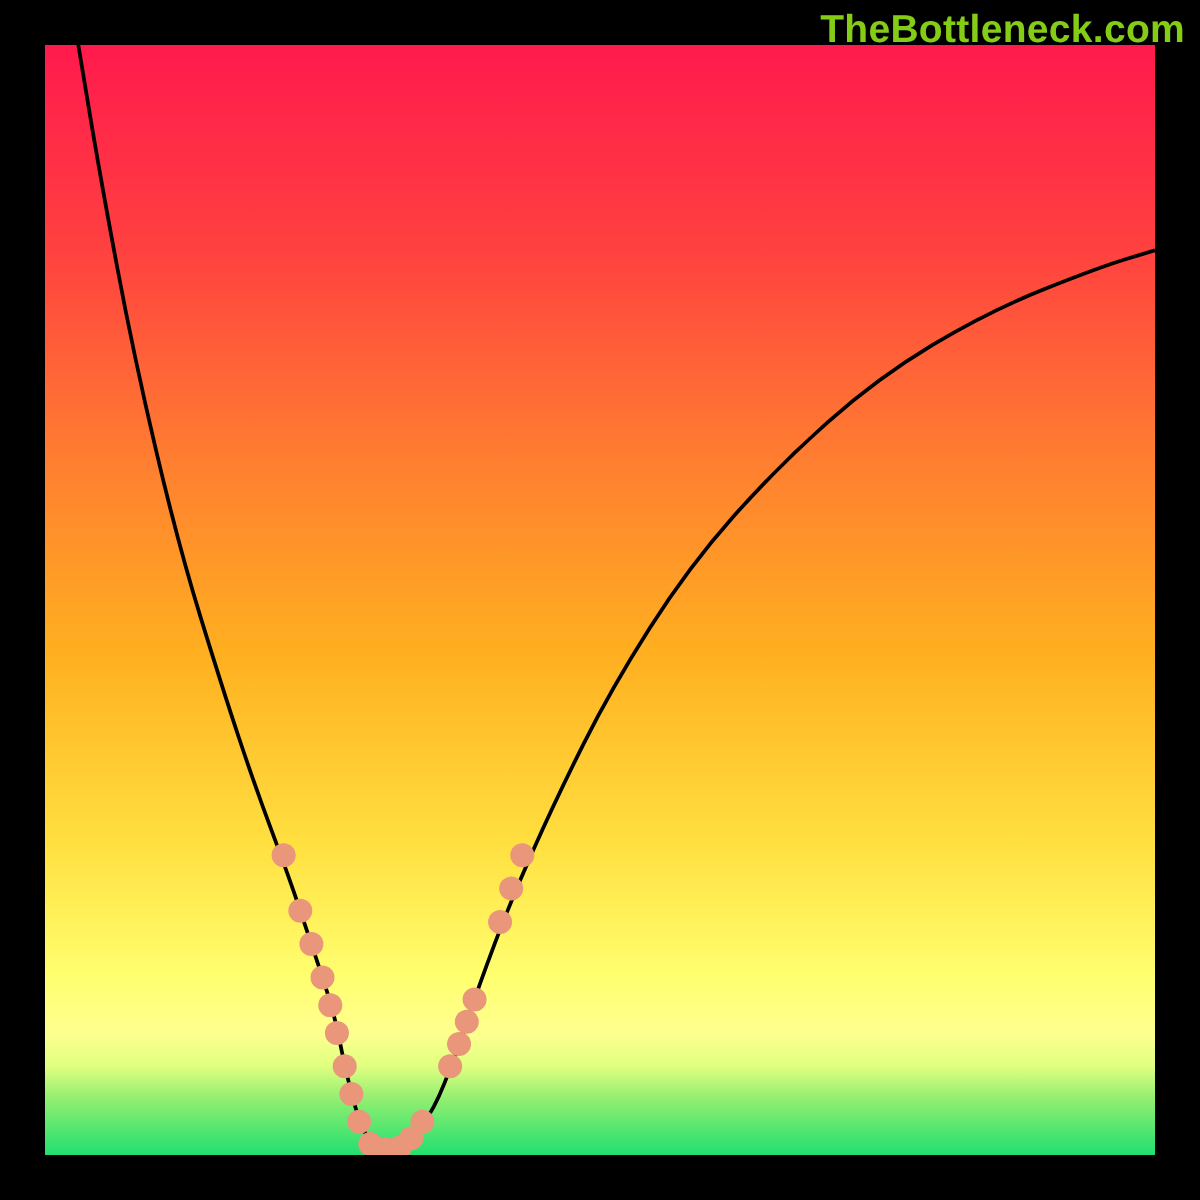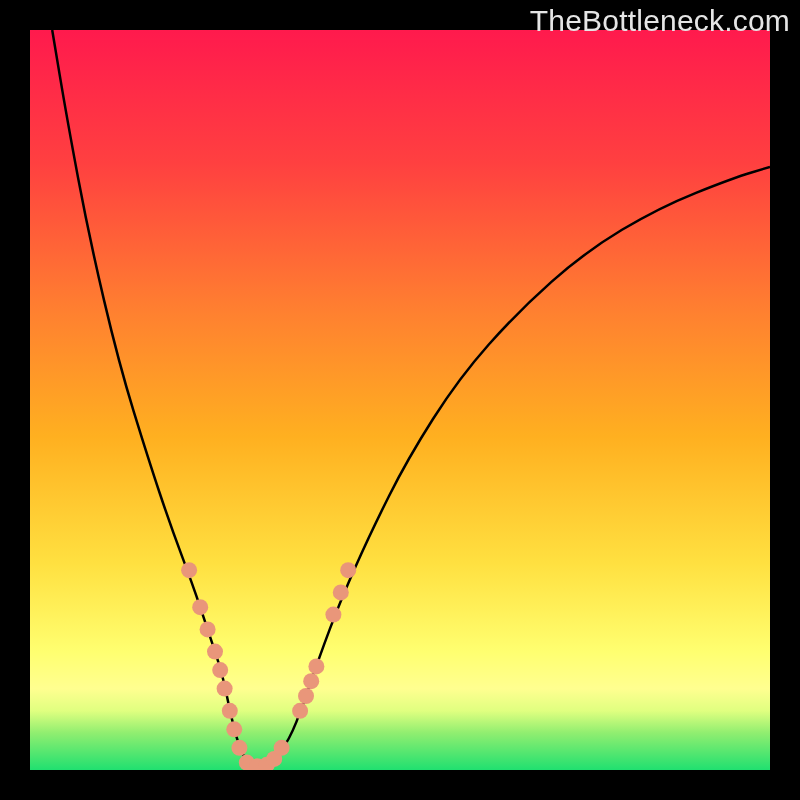--- a/index.html
+++ b/index.html
@@ -40,23 +40,23 @@
     position: absolute;
     left: 0;
     top: 0;
     width: 100%;
     height: 100%;
   }
   .watermark {
     position: absolute;
     top: 4px;
     right: 10px;
-    color: #e5e5e5;
-    font-size: 30px;
-    font-weight: 400;
+    color: #84cc16;
+    font-size: 26px;
+    font-weight: 700;
     letter-spacing: 0.2px;
     z-index: 5;
   }
 </style>
 </head>
 <body>
 
 <div class="frame">
   <div class="watermark">TheBottleneck.com</div>
   <div class="plot-area">

